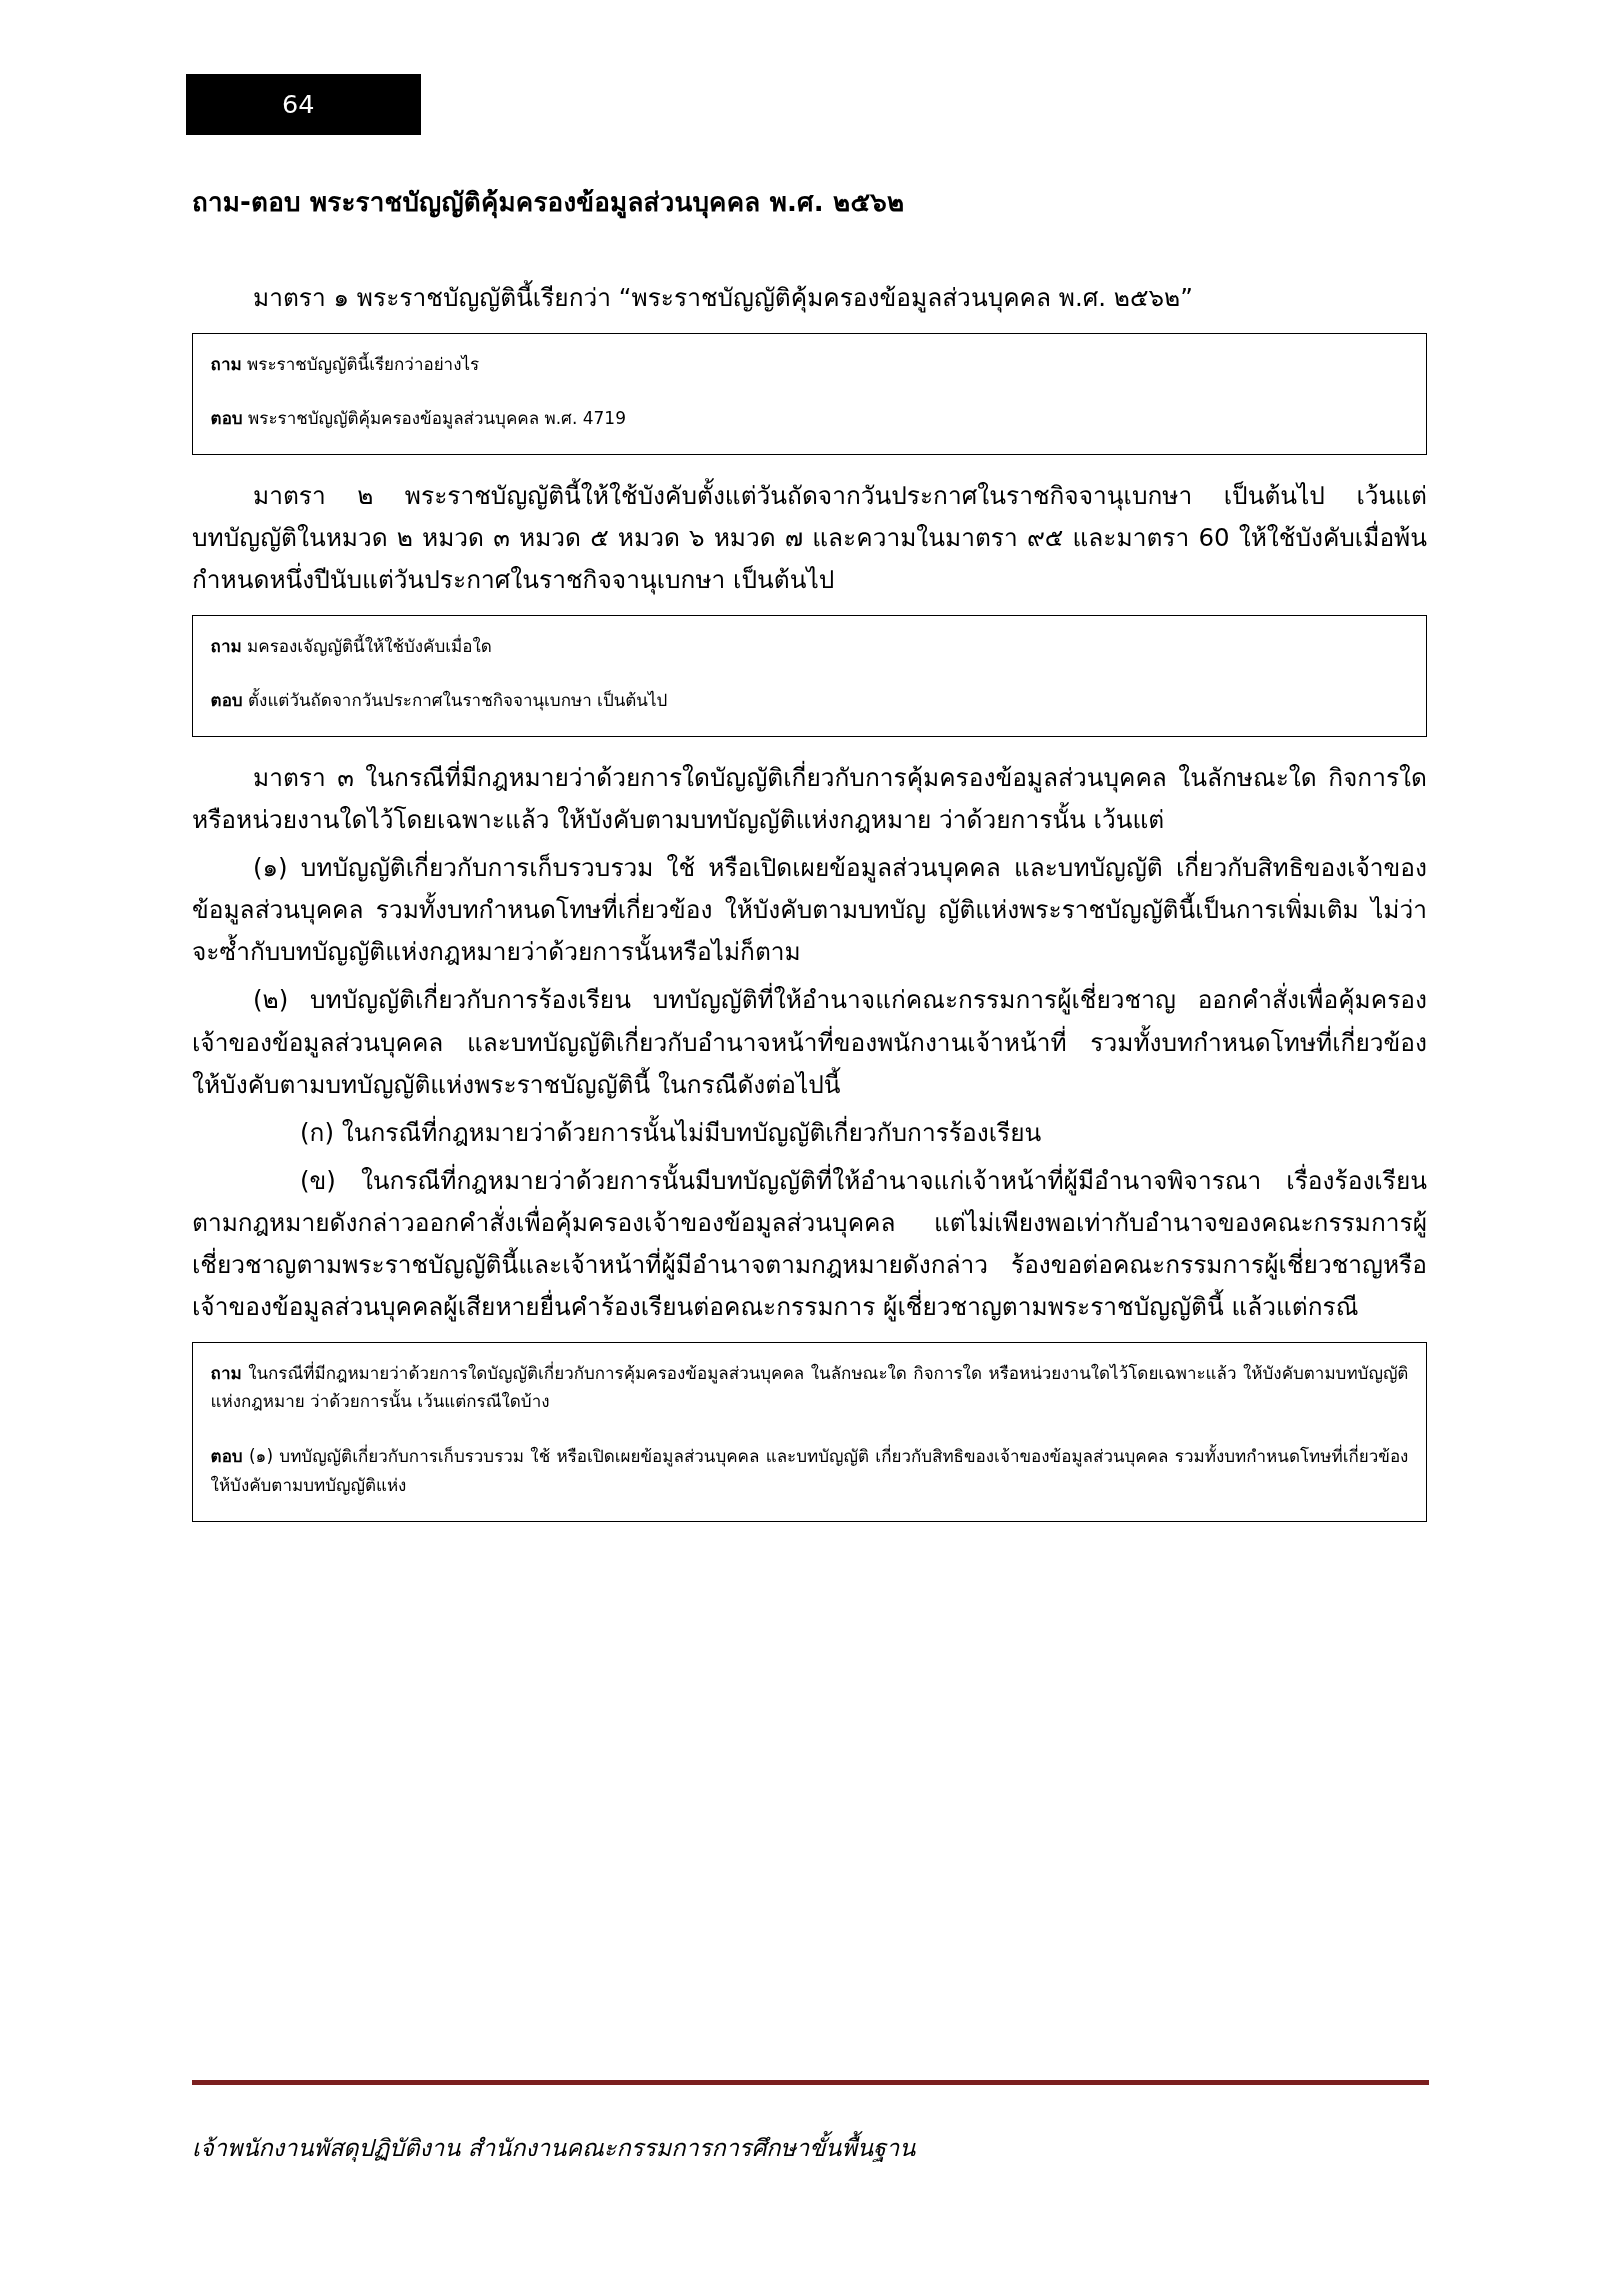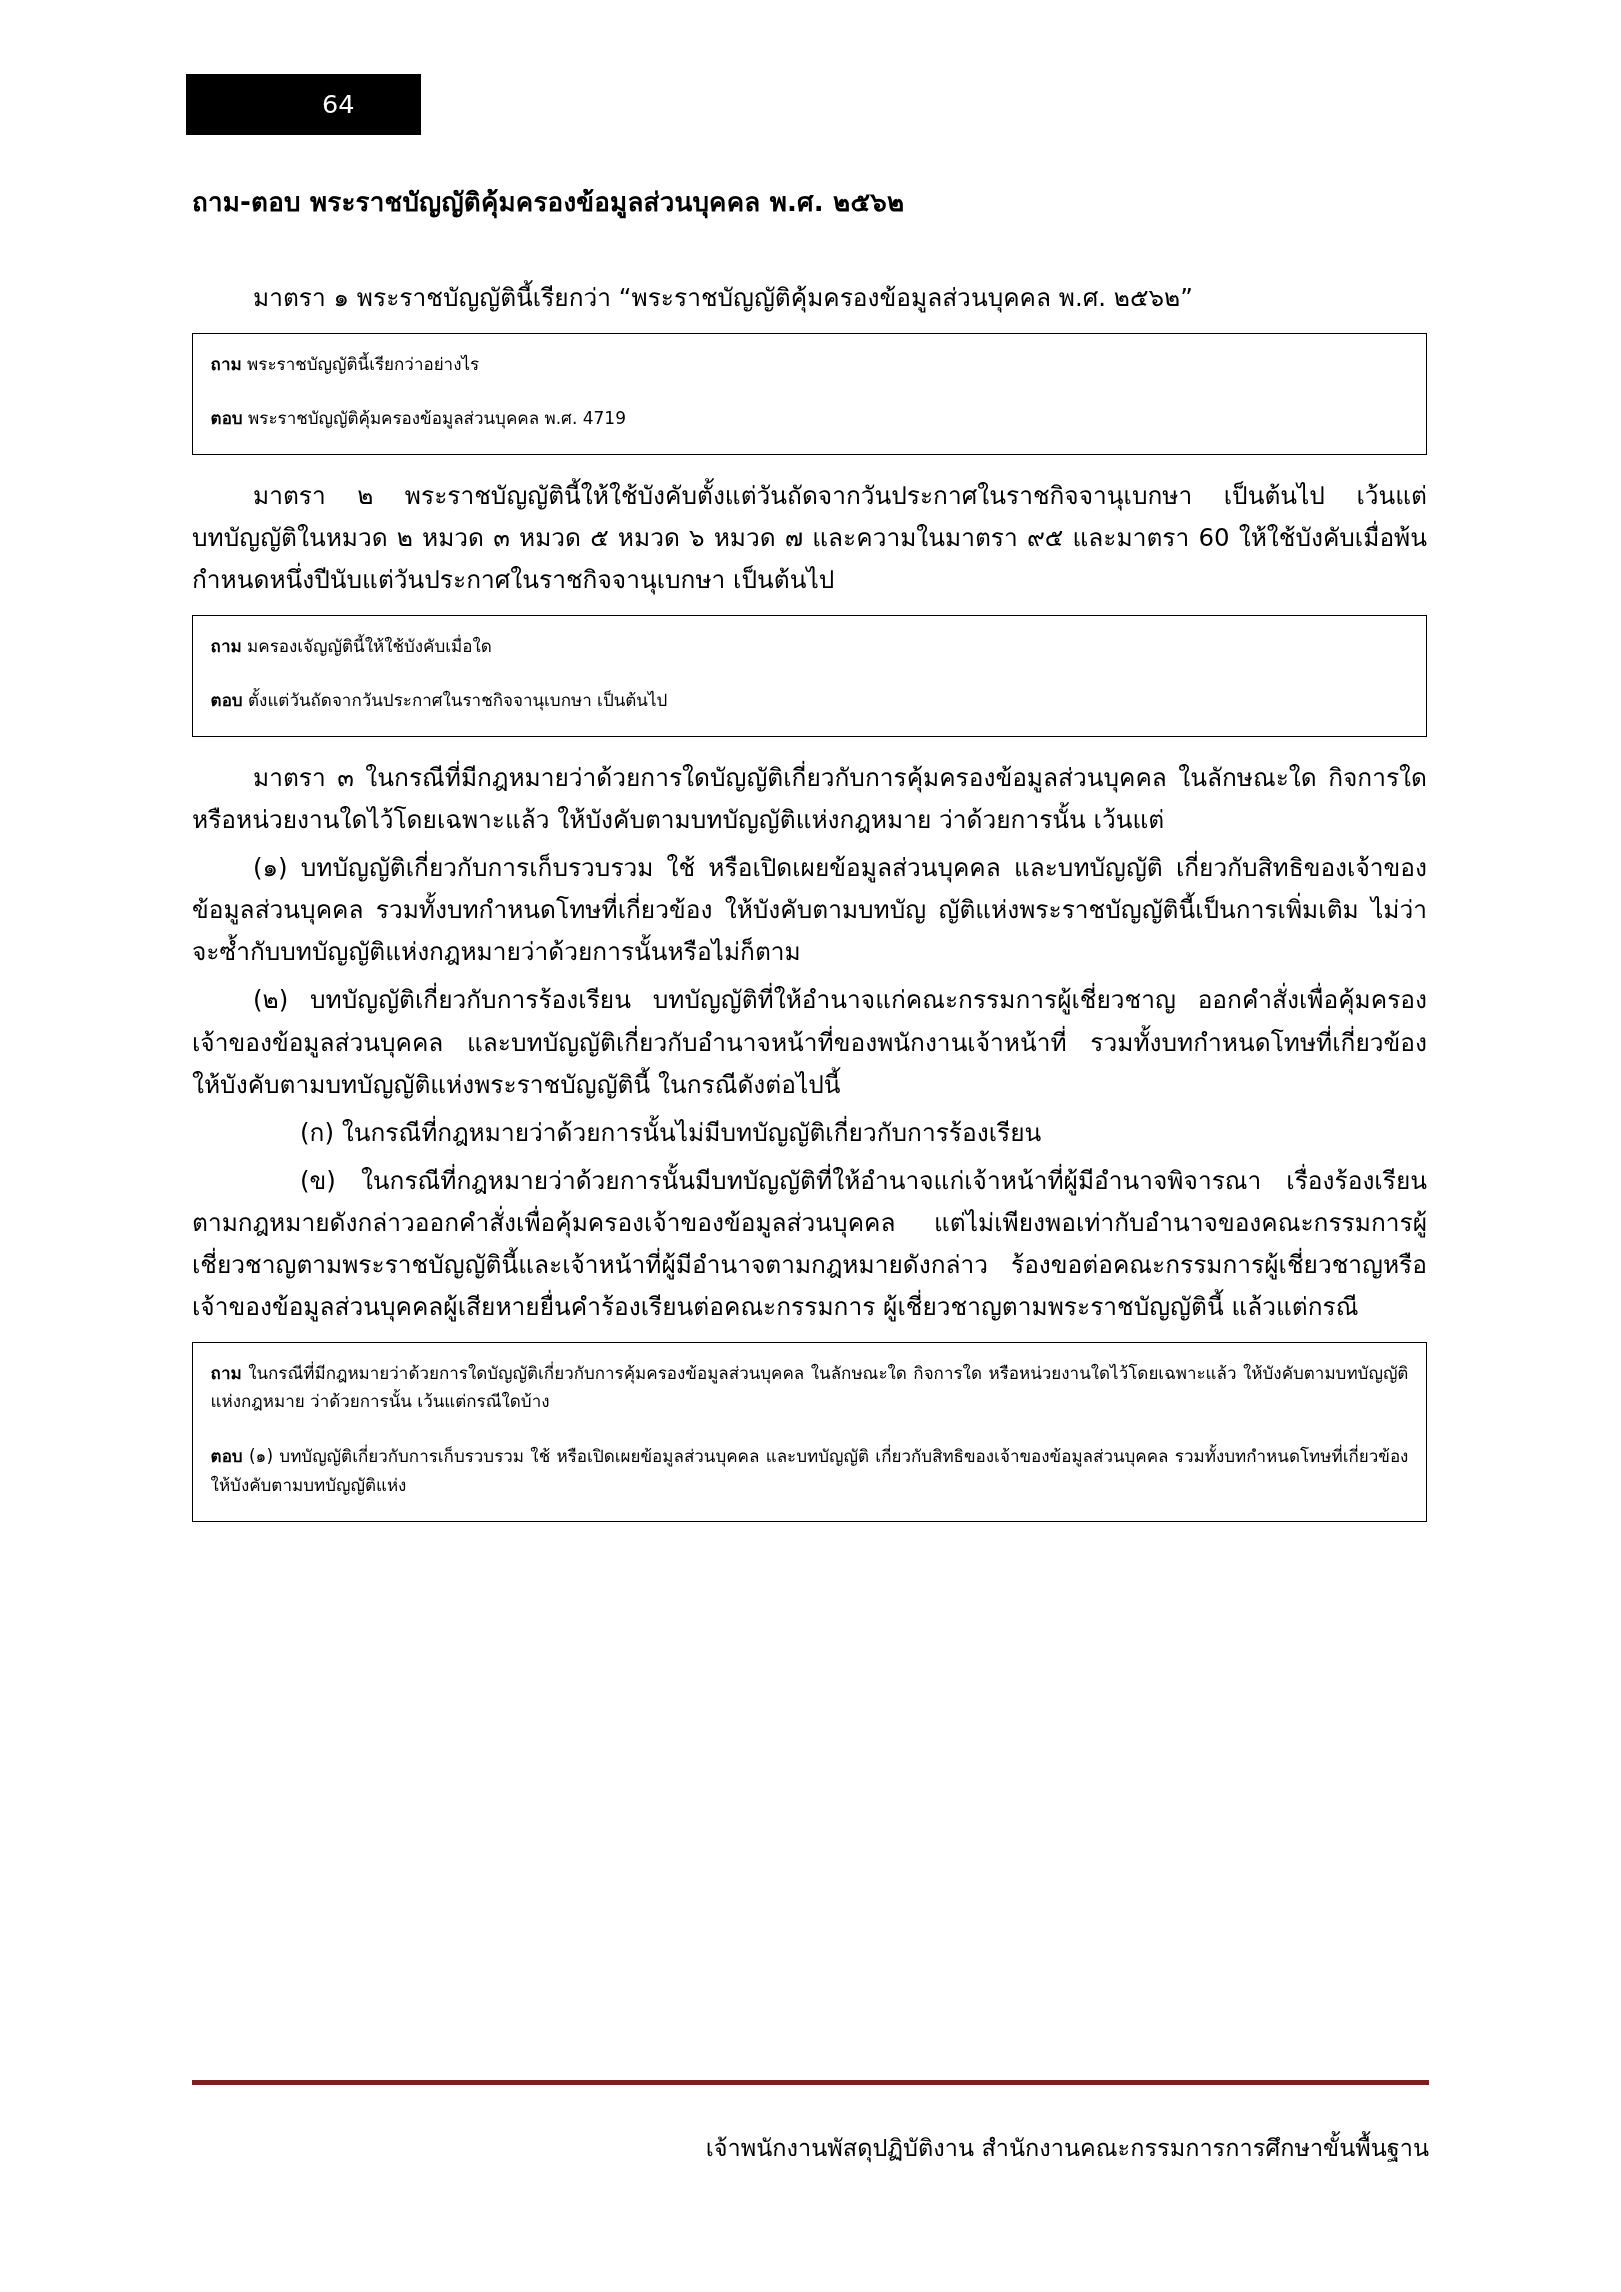--- a/index.html
+++ b/index.html
@@ -30,21 +30,20 @@
     height: 61px;
     background: #000000;
   }
   .page-number-tab .num {
     color: #ffffff;
     font-size: 25.5px;
     line-height: 61px;
     padding-left: 96px;
     display: block;
     font-family: "DejaVu Sans", "Liberation Sans", sans-serif;
-    margin-left: 40px;
   }
 
   .content {
     position: absolute;
     left: 192px;
     top: 181px;
     width: 1235px;
   }
 
   .doc-title {
@@ -94,22 +93,23 @@
     top: 2080px;
     width: 1237px;
     height: 4.9px;
     background: #7b1f1f;
   }
   .footer-text {
     position: absolute;
     left: 192px;
     top: 2129px;
     width: 1237px;
-    text-align: right;
+    text-align: left;
     font-size: 23.5px;
+    font-style: italic;
   }
 </style>
 </head>
 <body>
 
 <div class="page">
 
   <div class="page-number-tab">
     <span class="num">64</span>
   </div>

